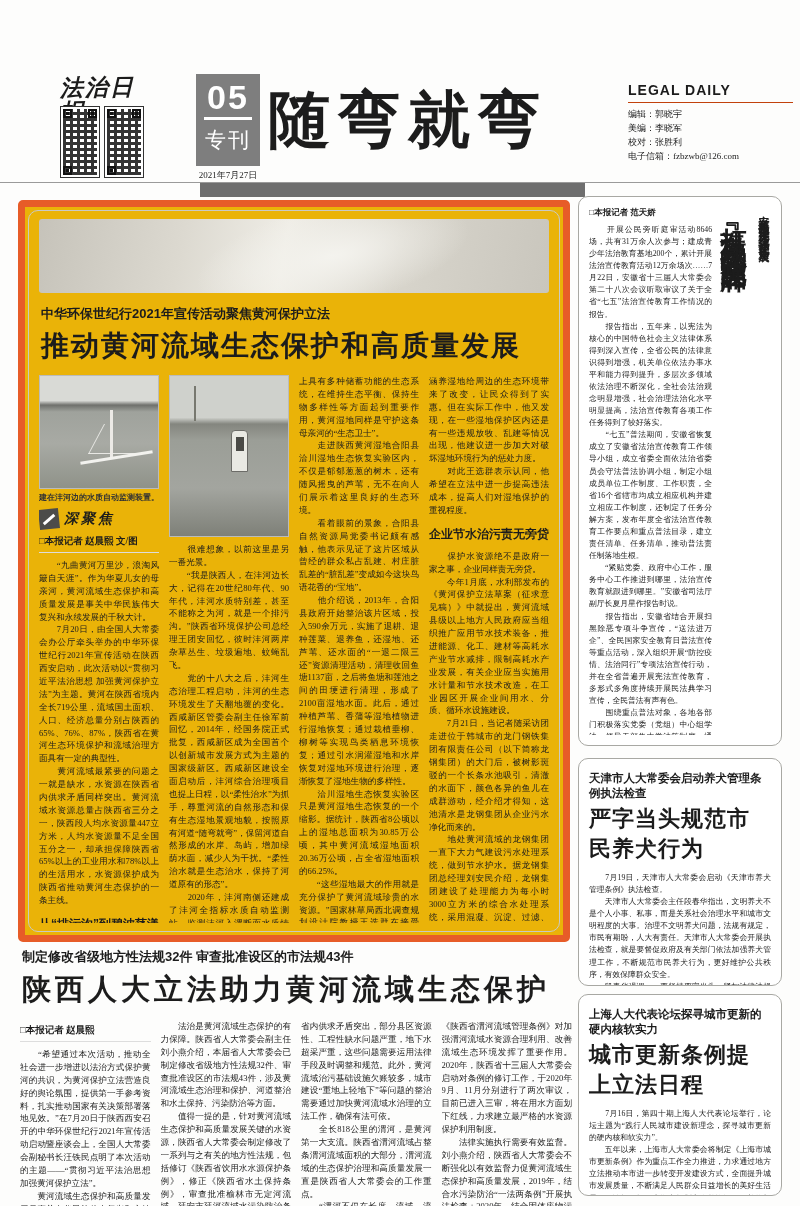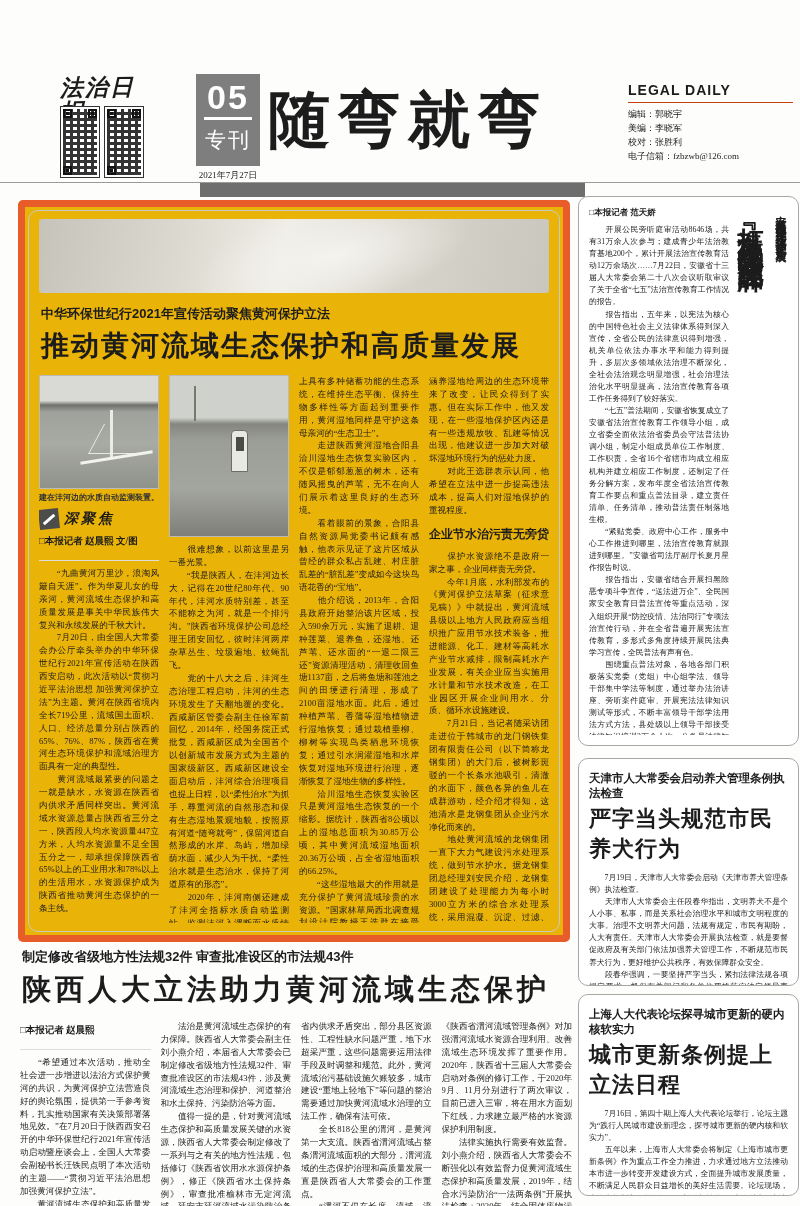--- a/index.html
+++ b/index.html
@@ -41,25 +41,25 @@
   .photo2{height:160px;position:relative;overflow:hidden;border:1px solid #bbb;margin-bottom:6px;
         background:linear-gradient(#cfd1cc 0%,#cfd1cc 26%,#84867f 30%,#9b9e97 40%,#a3a59f 70%,#7e8078 100%);}
   .photo2 .monu{position:absolute;left:52%;top:34%;width:15px;height:40px;background:#e9e9e3;border:1px solid #6c6c68;border-radius:4px 4px 0 0;}
   .photo2 .monu i{display:block;margin:6px auto 0;width:8px;height:14px;background:#4a4a46;}
   .photo2 .mast{position:absolute;left:20%;top:6%;width:2px;height:22%;background:#77786f;}
   .cap{font-size:8px;color:#333;margin:3px 0 6px;font-weight:bold;}
   .focusrow{display:flex;align-items:center;gap:5px;margin:4px 0 6px;}
   .focusicon{width:20px;height:20px;background:#4c4c4a;transform:rotate(-6deg);position:relative;flex:none;}
   .focusicon:after{content:"";position:absolute;left:3px;top:9px;width:14px;height:3px;background:#fff;transform:rotate(-35deg);}
   .focustxt{font-size:14px;font-weight:bold;font-style:italic;letter-spacing:3px;}
-  .byline{font-size:9.5px;font-weight:bold;margin:4px 0 6px;border-bottom:1px solid #ddd;padding-bottom:12px;}
+  .byline{font-size:9.5px;font-weight:bold;margin:4px 0 6px;border-bottom:1px solid #ddd;padding-bottom:4px;}
   .bt{font-size:8.6px;line-height:1.5;text-align:justify;white-space:pre-line;}
   .sub{font-size:12px;font-weight:bold;text-align:center;margin:9px 0 7px;font-family:"Liberation Sans",sans-serif;}
   
-  .panel{position:absolute;left:578px;width:221px;border:1px solid #a8a8a3;border-radius:10px;background:#fff;box-sizing:border-box;padding:10px;overflow:hidden;}
+  .panel{position:absolute;left:578px;width:204px;border:1px solid #a8a8a3;border-radius:10px;background:#fff;box-sizing:border-box;padding:10px;overflow:hidden;}
   .p1{top:196px;height:550px;}
   .p2{top:758px;height:228px;}
   .p3{top:994px;height:202px;}
   .p1wrap{display:flex;gap:6px;height:100%;}
   .p1text{flex:1;min-width:0;overflow:hidden;}
   .bt-sm{font-size:7.8px;line-height:1.55;text-align:justify;white-space:pre-line;}
   .byline-sm{font-size:8.5px;font-weight:bold;margin-bottom:5px;}
   .vhead{writing-mode:vertical-rl;font-size:26px;font-weight:bold;letter-spacing:3px;line-height:1.15;
          font-family:"Liberation Sans",sans-serif;flex:none;}
   .vsub{writing-mode:vertical-rl;font-size:11px;font-weight:600;letter-spacing:2px;flex:none;margin-left:2px;}

